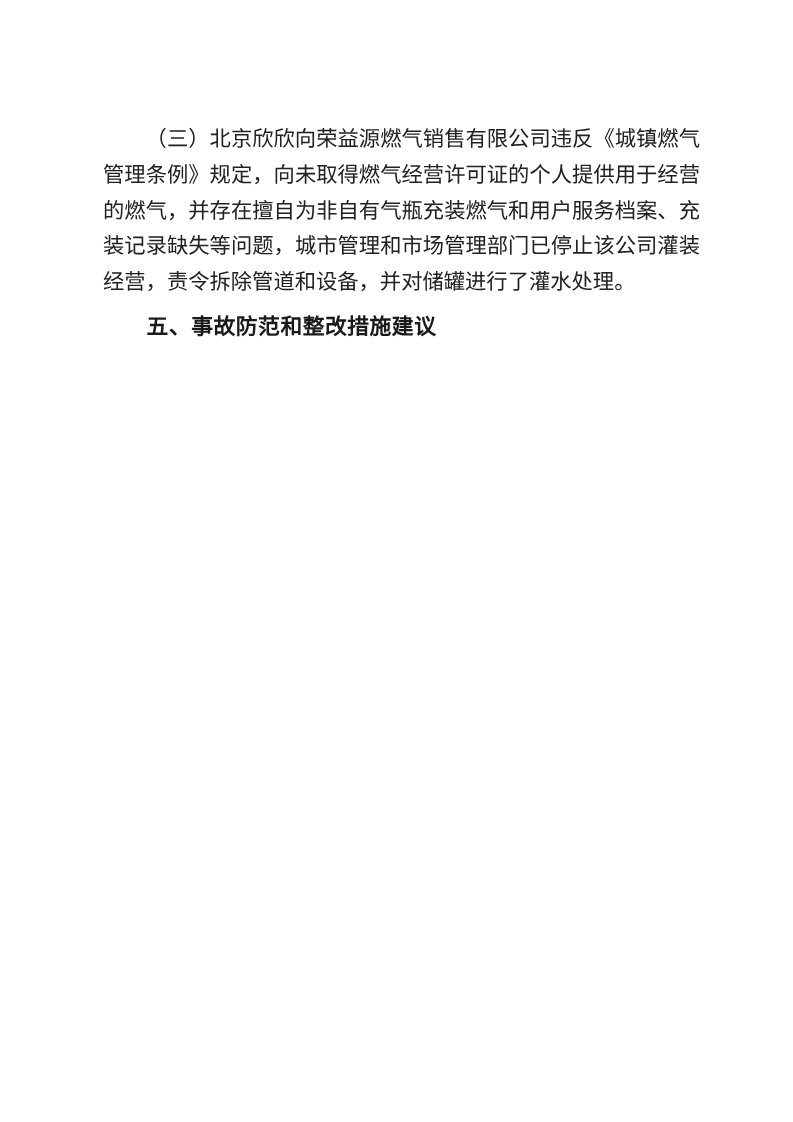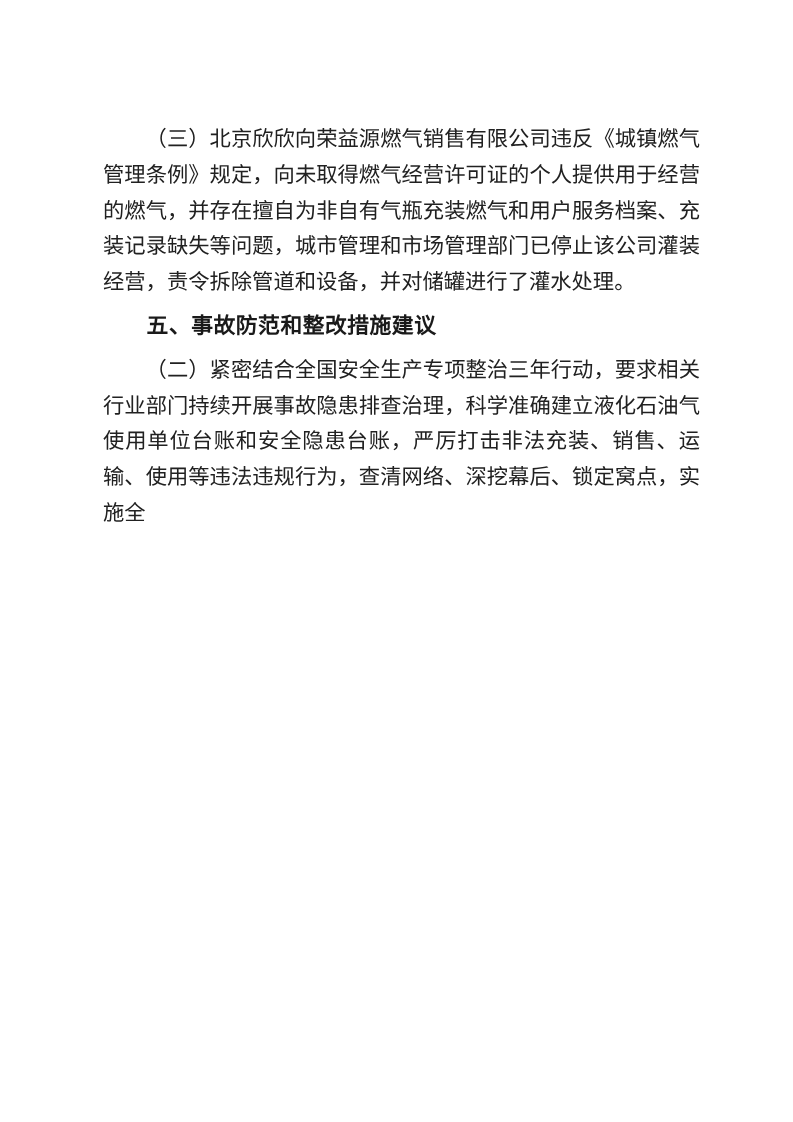--- a/index.html
+++ b/index.html
@@ -26,21 +26,21 @@
     text-align: justify;
   }
   .block {
     margin: 0 0 8px 0;
     text-indent: 2em;
   }
   .block:last-child {
     margin-bottom: 0;
   }
   .block.heading {
-    font-family: Liberation Serif, serif;
+    font-family: Liberation Sans, sans-serif;
     font-weight: bold;
     font-size: 21.8px;
     color: #1a1a1a;
     letter-spacing: 0.5px;
   }
   .page-number {
     position: absolute;
     left: 99px;
     top: 988px;
     font-family: "Liberation Sans", "DejaVu Sans", sans-serif;
@@ -49,16 +49,15 @@
     color: #2b2b2b;
   }
 </style>
 </head>
 <body>
 
 <div class="page">
   <div class="doc-body">
       <div class="block paragraph">（三）北京欣欣向荣益源燃气销售有限公司违反《城镇燃气管理条例》规定，向未取得燃气经营许可证的个人提供用于经营的燃气，并存在擅自为非自有气瓶充装燃气和用户服务档案、充装记录缺失等问题，城市管理和市场管理部门已停止该公司灌装经营，责令拆除管道和设备，并对储罐进行了灌水处理。</div>
       <div class="block heading">五、事故防范和整改措施建议</div>
-      <div class="block paragraph">（二）紧密结合全国安全生产专项整治三年行动，要求相关行业部门持续开展事故隐患排查治理，科学准确建立液化石油气使用单位台账和安全隐患台账，严厉打击非法充装、销售、运输、使用等违法违规行为，查清网络、深挖幕后、锁定窝点，实施全</div>
     </div>
   <div class="page-number">10</div>
 </div>
 
 </body></html>

